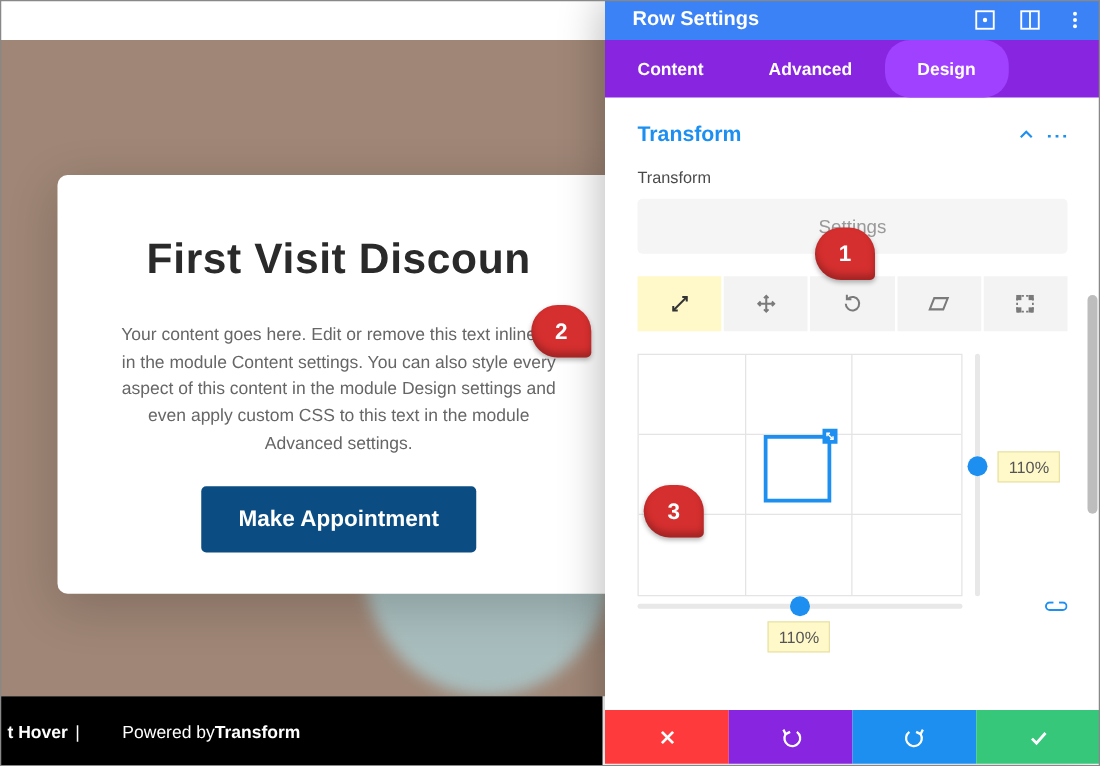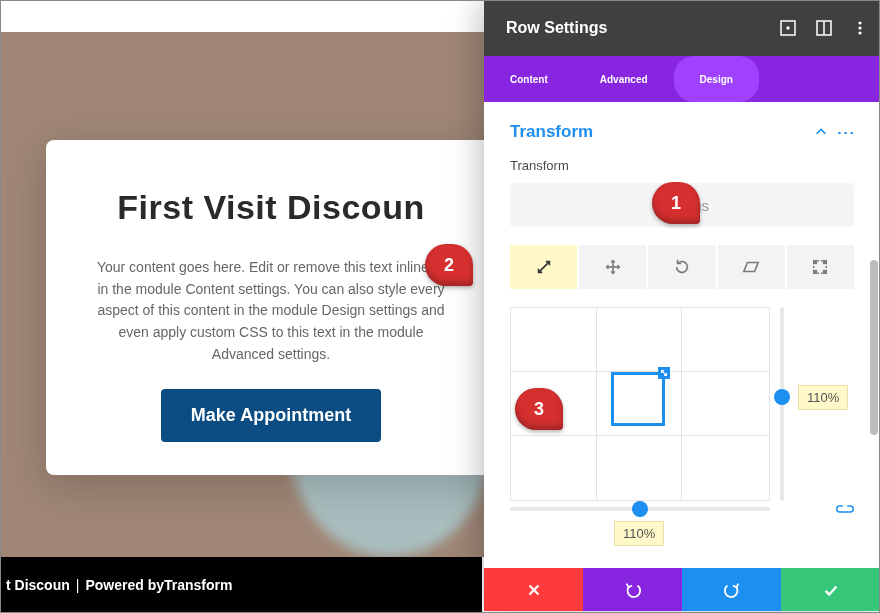--- a/index.html
+++ b/index.html
@@ -10,30 +10,30 @@
   .bg-top { position:absolute; left:0; top:0; right:0; height:32px; background:#fff; }
   .bg-img { position:absolute; left:0; top:32px; right:0; height:525px; background:#9f8676; }
   .bg-blob { position:absolute; bottom:0; right:390px; width:200px; height:220px; background:#aac4c6; border-radius:50%; filter:blur(6px); opacity:.9; }
   .card { position:absolute; left:46px; top:140px; width:450px; height:335px; background:#fff; border-radius:8px; box-shadow:0 10px 40px rgba(0,0,0,.18); padding:48px 44px 40px; text-align:center; }
   .card h1 { font-size:34px; font-weight:800; color:#2a2a2a; letter-spacing:0.5px; margin-bottom:30px; }
   .card p { font-size:14px; line-height:1.55; color:#666; margin-bottom:24px; }
   .btn { display:inline-block; background:#0b4d82; color:#fff; font-size:18px; font-weight:600; padding:16px 30px; border-radius:4px; }
   
   .footer { position:absolute; left:0; bottom:0; width:482px; height:56px; background:#000; color:#fff; display:flex; align-items:center; padding-left:6px; font-size:14px; font-weight:700; }
   .footer .sep { font-weight:400; margin:0 6px; }
-  .footer .pow { font-weight:700; }
+  .footer .pow { font-weight:400;margin-left:28px; }
   .footer .wp { font-weight:700; }
   
   .panel { position:absolute; right:0; top:0; width:396px; height:611px; background:#fff; box-shadow:-4px 0 30px rgba(0,0,0,.25); display:flex; flex-direction:column; }
-  .titlebar { height:56px; background:#404040; color:#fff; display:flex; align-items:center; padding:0 2px 0 22px; }
+  .titlebar { height:32px; background:#3b82f6; color:#fff; display:flex; align-items:center; padding:0 2px 0 22px; }
   .titlebar .ttl { font-size:16px; font-weight:700; flex:1; }
   .tb-icon { width:36px; height:48px; display:flex; align-items:center; justify-content:center; cursor:pointer; }
   .tb-icon svg { width:16px; height:16px; }
   .tabs { height:46px; background:#8825e0; display:flex; }
-  .tab { flex:0 0 auto; padding:0 26px; display:flex; align-items:center; color:#fff; font-size:10px; font-weight:600; cursor:pointer;border-radius:20px; }
+  .tab { flex:0 0 auto; padding:0 26px; display:flex; align-items:center; color:#fff; font-size:14px; font-weight:600; cursor:pointer;border-radius:20px; }
   .tab.active { background:#a041ff; }
   
   .body { flex:1; position:relative; padding:20px 26px 0 26px; overflow:hidden; }
   .scrollbar { position:absolute; right:2px; top:158px; width:8px; height:175px; background:#bdbdbd; border-radius:4px; }
   .section-head { display:flex; align-items:center; justify-content:space-between; margin-bottom:16px; }
   .section-title { color:#1d8ff0; font-size:17px; font-weight:600; }
   .section-icons { display:flex; align-items:center; gap:10px; color:#1d8ff0; }
   .chev { width:14px; height:14px; }
   .dots3 { font-size:18px; letter-spacing:-2px; line-height:8px; transform:rotate(90deg); }
   .sublabel { font-size:13px; color:#4a4a4a; margin-bottom:10px; }
@@ -90,21 +90,21 @@
       </div>
   </div>
 
   <div class="card">
     <h1>First Visit Discoun</h1>
     <p>Your content goes here. Edit or remove this text inline or in the module Content settings. You can also style every aspect of this content in the module Design settings and even apply custom CSS to this text in the module Advanced settings.</p>
     <div class="btn">Make Appointment</div>
   </div>
 
   <div class="footer">
-    <span>t Discoun</span>
+    <span>t Hover</span>
     <span class="sep"> | </span>
     <span class="pow">Powered by </span>
     <span class="wp">Transform</span>
   </div>
 
   <div class="panel">
     <div class="titlebar">
       <div class="ttl">Row Settings</div>
       <div class="tb-icon">
         <svg viewBox="0 0 16 16" fill="none" stroke="#fff" stroke-width="1.5">

